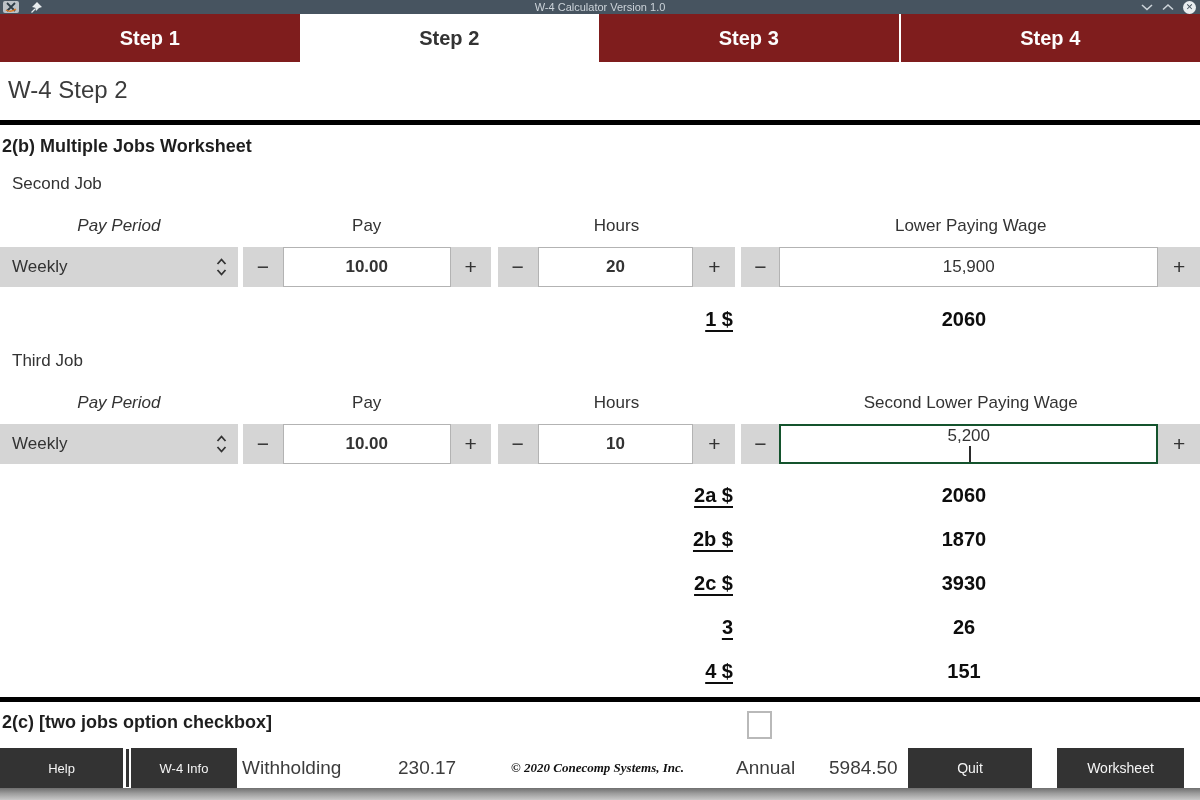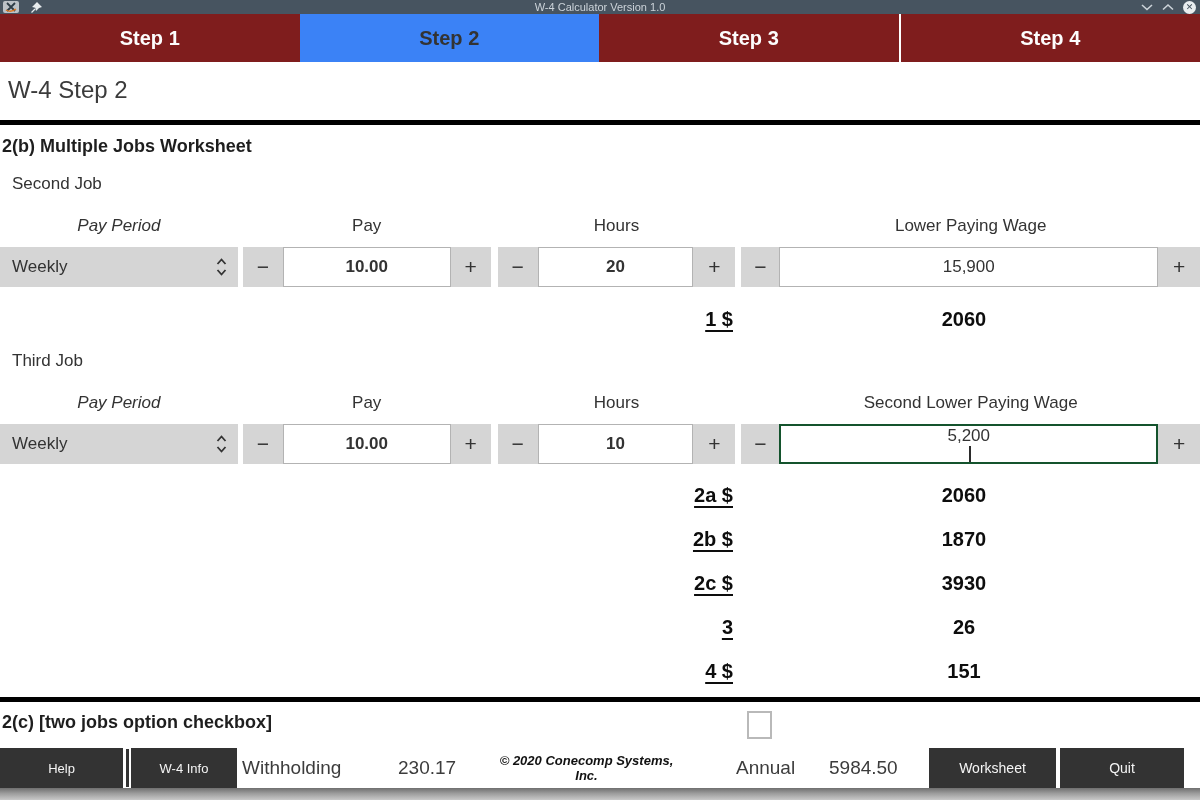--- a/index.html
+++ b/index.html
@@ -14,21 +14,21 @@
   .tb-title { position:absolute; left:0; right:0; text-align:center; font-size:11px; color:#ccd3d9; line-height:14px; }
   .tb-controls { position:absolute; right:4px; top:0; height:14px; display:flex; align-items:center; gap:9px; }
   .tb-btn { display:flex; align-items:center; justify-content:center; cursor:default; }
   .close-circle { width:13px; height:13px; border-radius:50%; background:#e9edef; color:#42505a;
                   font-size:9px; line-height:13px; text-align:center; font-weight:700; }
 
   
   .tabs { display:flex; height:48px; background:#333; }
   .tab { flex:1; display:flex; align-items:center; justify-content:center;
          background:#7f1d1d; color:#fdfdfd; font-size:20px; font-weight:700; }
-  .tab.active { background:#3b82f6; color:#333; }
+  .tab.active { background:#ffffff; color:#333; }
   .tab.divided { border-left:2px solid #fff; }
 
   
   .page-title { height:58px; padding:14px 0 0 8px; font-size:24px; color:#3b3b3b; }
   .hr-black { height:5px; background:#000; }
 
   .h2b { margin:9px 0 0 2px; font-size:18px; font-weight:700; color:#1e1e1e; line-height:24px; }
   .job-label { margin:14px 0 0 12px; font-size:17px; color:#333; line-height:24px; }
   .job-label.third { margin-top:16px; }
 
@@ -74,21 +74,21 @@
   
   .footer { display:flex; align-items:center; height:40px; }
   .btn-dark { height:40px; background:#333333; color:#f5f5f5; display:flex;
               align-items:center; justify-content:center; }
   .btn-help { width:123px; font-size:13px; }
   .sliver { width:3px; height:38px; background:#333; margin-left:3px; }
   .btn-w4info { width:106px; margin-left:2px; font-size:13px; }
   .f-withholding { margin-left:5px; font-size:19px; color:#3c3c3c; width:123px; }
   .f-wh-value { margin-left:33px; font-size:19px; color:#3c3c3c; width:67px; }
   .f-copy { margin-left:24px; width:195px; font-size:13px; font-weight:700; font-style:italic;
-            color:#111; text-align:center; }
+            color:#111; text-align:right;font-family:Liberation Serif, serif; }
   .f-annual { margin-left:52px; font-size:19px; color:#3c3c3c; width:72px; }
   .f-an-value { margin-left:21px; font-size:19px; color:#3c3c3c; width:75px; }
   .btn-worksheet { width:127px; margin-left:25px; font-size:14px; }
   .btn-quit { width:124px; margin-left:4px; font-size:14px; }
 
   .bottom-shadow { height:12px; background:linear-gradient(to bottom,#6f6f6f 0%,#9c9c9c 45%,#c9c9c9 100%); }
 </style>
 </head>
 <body>
 
@@ -241,17 +241,17 @@
 
 <div class="footer">
   <div class="btn-dark btn-help">Help</div>
   <div class="sliver"></div>
   <div class="btn-dark btn-w4info">W-4 Info</div>
   <div class="f-withholding">Withholding</div>
   <div class="f-wh-value">230.17</div>
   <div class="f-copy">© 2020 Conecomp Systems, Inc.</div>
   <div class="f-annual">Annual</div>
   <div class="f-an-value">5984.50</div>
+  <div class="btn-dark btn-quit">Quit</div>
   <div class="btn-dark btn-worksheet">Worksheet</div>
-  <div class="btn-dark btn-quit">Quit</div>
 </div>
 
 <div class="bottom-shadow"></div>
 
 </body></html>

